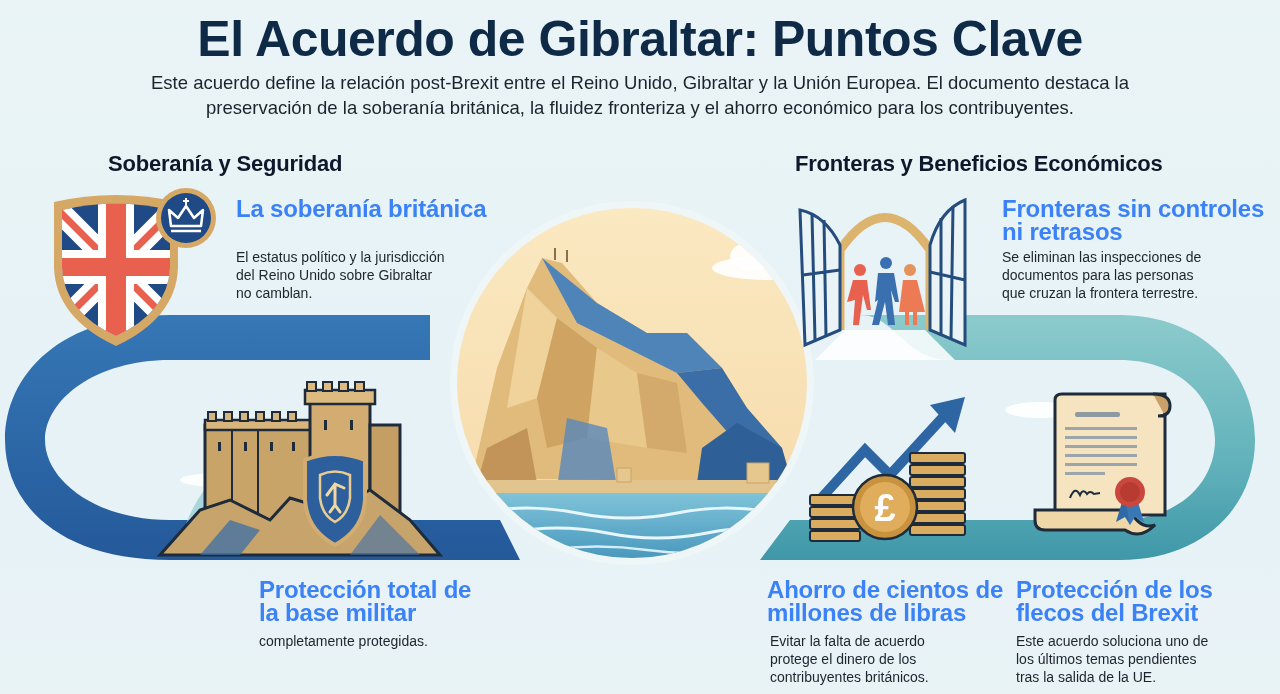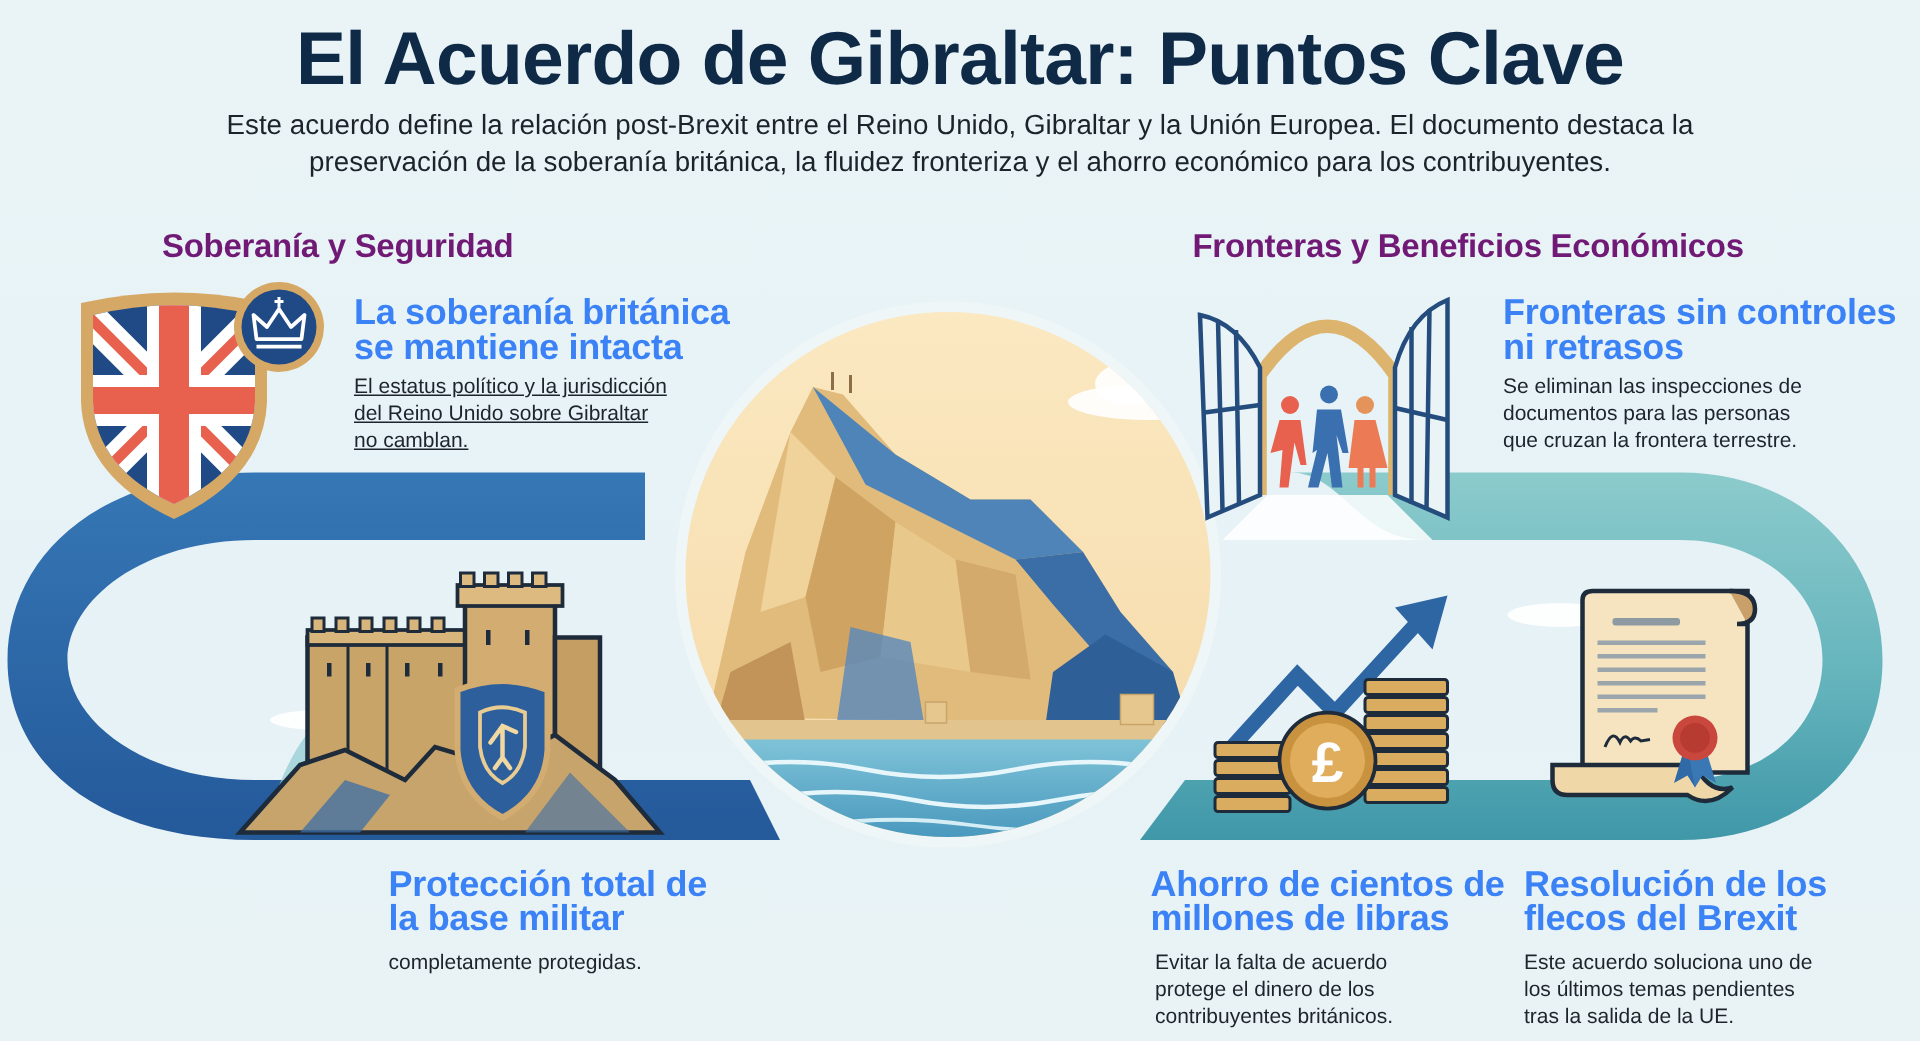--- a/index.html
+++ b/index.html
@@ -14,21 +14,21 @@
   .main-title {
     position: absolute; left: 0; top: 10px; width: 1280px; text-align: center;
     font-size: 50px; font-weight: 700; color: #0f2a47; letter-spacing: -0.5px;
     font-family: "Liberation Sans", sans-serif;
   }
   .subtitle {
     position: absolute; left: 120px; top: 70px; width: 1040px; text-align: center;
     font-size: 18.5px; line-height: 25px; color: #1c232b;
   }
   .section-title {
-    position: absolute; font-size: 22px; font-weight: 700; color: #701a75; letter-spacing: -0.2px;
+    position: absolute; font-size: 22px; font-weight: 700; color: #0f172a; letter-spacing: -0.2px;
   }
   .card-title {
     position: absolute; font-size: 24px; font-weight: 700; line-height: 23px; color: #3b82f6; letter-spacing: -0.2px;
   }
   .card-text {
     position: absolute; font-size: 14px; line-height: 18px; color: #1d242c;
   }
 
   svg { position: absolute; overflow: visible; }
 </style>
@@ -84,23 +84,22 @@
   <circle cx="140" cy="30" r="30" fill="#d6a865"></circle>
   <circle cx="140" cy="30" r="25" fill="#1f4a85"></circle>
   <path d="M125 38 L123 22 L132 30 L140 18 L148 30 L157 22 L155 38 Z" fill="none" stroke="#fff" stroke-width="2.5" stroke-linejoin="round"></path>
   <line x1="125" y1="43" x2="155" y2="43" stroke="#fff" stroke-width="2.5"></line>
   <line x1="140" y1="10" x2="140" y2="17" stroke="#fff" stroke-width="2"></line>
   <line x1="137" y1="13" x2="143" y2="13" stroke="#fff" stroke-width="2"></line>
 </svg>
 
 <div class="card-title" style="left:236px;top:197px;">
   <div>La soberanía británica</div>
-  <div>se mantiene intacta</div>
-</div>
-<div class="card-text" style="left:236px;top:248px;text-decoration:underline;">
+</div>
+<div class="card-text" style="left:236px;top:248px;">
   <div>El estatus político y la jurisdicción</div>
   <div>del Reino Unido sobre Gibraltar</div>
   <div>no camblan.</div>
 </div>
 
 <svg width="340" height="180" style="left:120px;top:380px;">
 
   <path d="M60 160 Q90 70 140 95 Q170 60 200 110 L210 160 Z" fill="#8fcad2" opacity="0.7"></path>
 
   <ellipse cx="100" cy="100" rx="40" ry="7" fill="#ffffff" opacity="0.9"></ellipse>
@@ -282,20 +281,20 @@
 
   <path d="M40 108 Q45 95 50 105 Q53 98 57 104 Q60 100 64 104 L70 103" fill="none" stroke="#1e2b3a" stroke-width="2"></path>
 
   <path d="M92 112 L86 132 L95 127 L100 135 L104 114 Z" fill="#2f6aa6"></path>
   <path d="M108 112 L114 132 L105 127 L100 135 L96 114 Z" fill="#3a78b5"></path>
   <circle cx="100" cy="102" r="15" fill="#c9473c"></circle>
   <circle cx="100" cy="102" r="10" fill="#b83b32"></circle>
 </svg>
 
 <div class="card-title" style="left:1016px;top:578px;">
-  <div>Resolución de los</div>
+  <div>Protección de los</div>
   <div>flecos del Brexit</div>
 </div>
 <div class="card-text" style="left:1016px;top:632px;">
   <div>Este acuerdo soluciona uno de</div>
   <div>los últimos temas pendientes</div>
   <div>tras la salida de la UE.</div>
 </div>
 
 </body></html>

